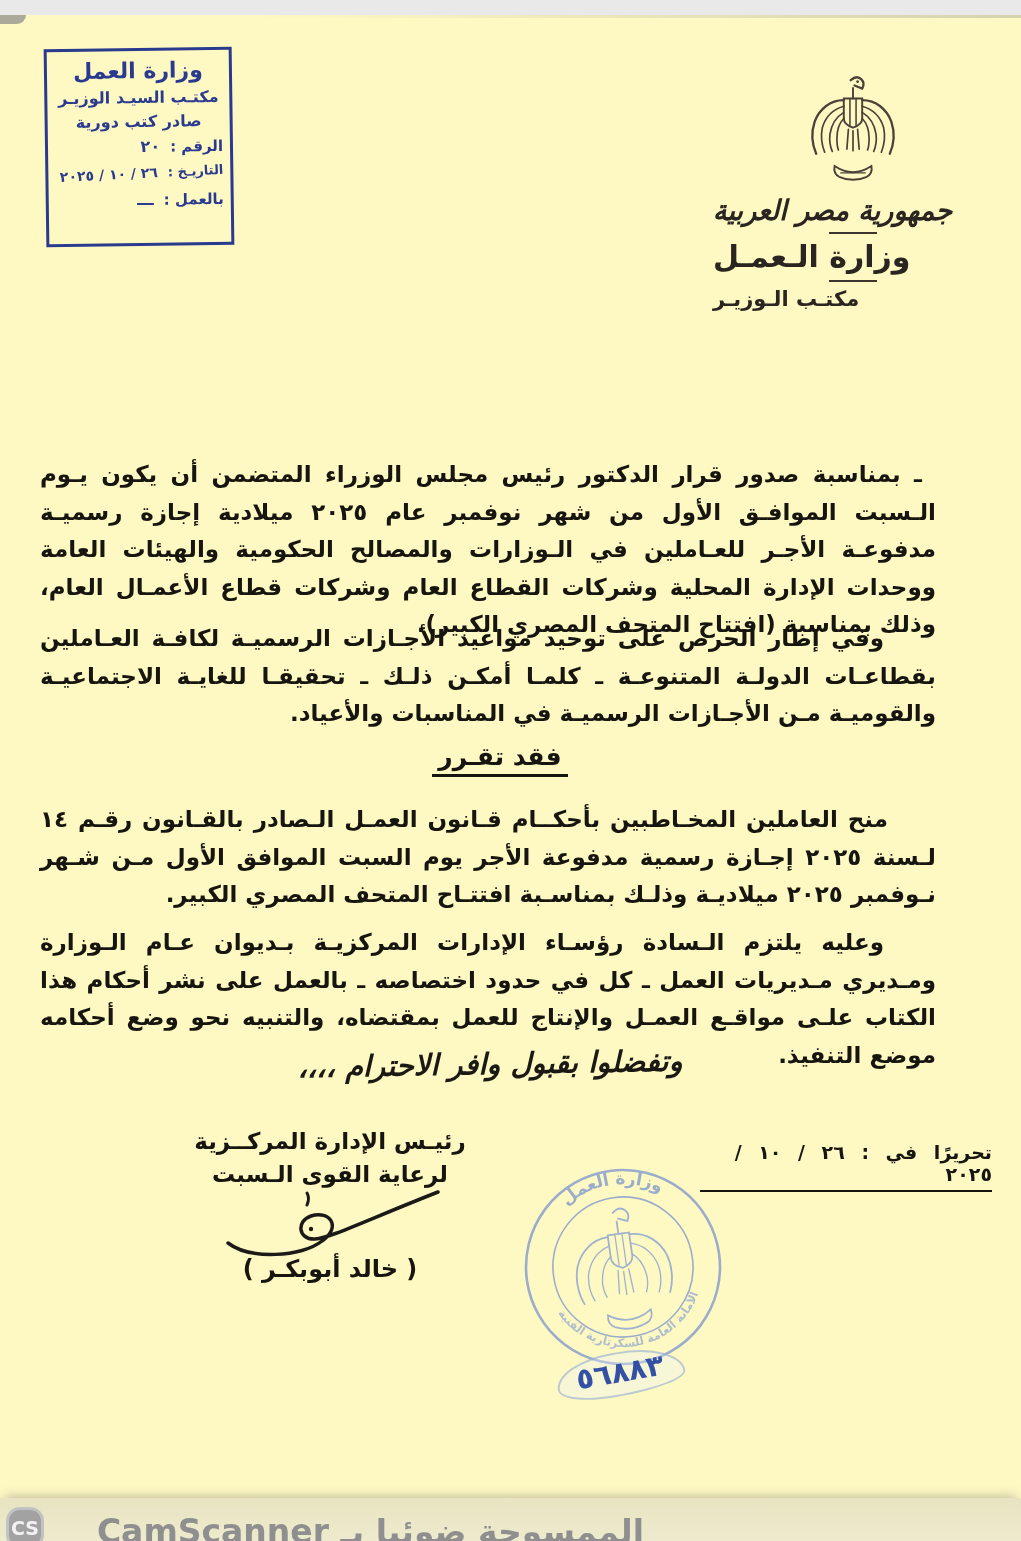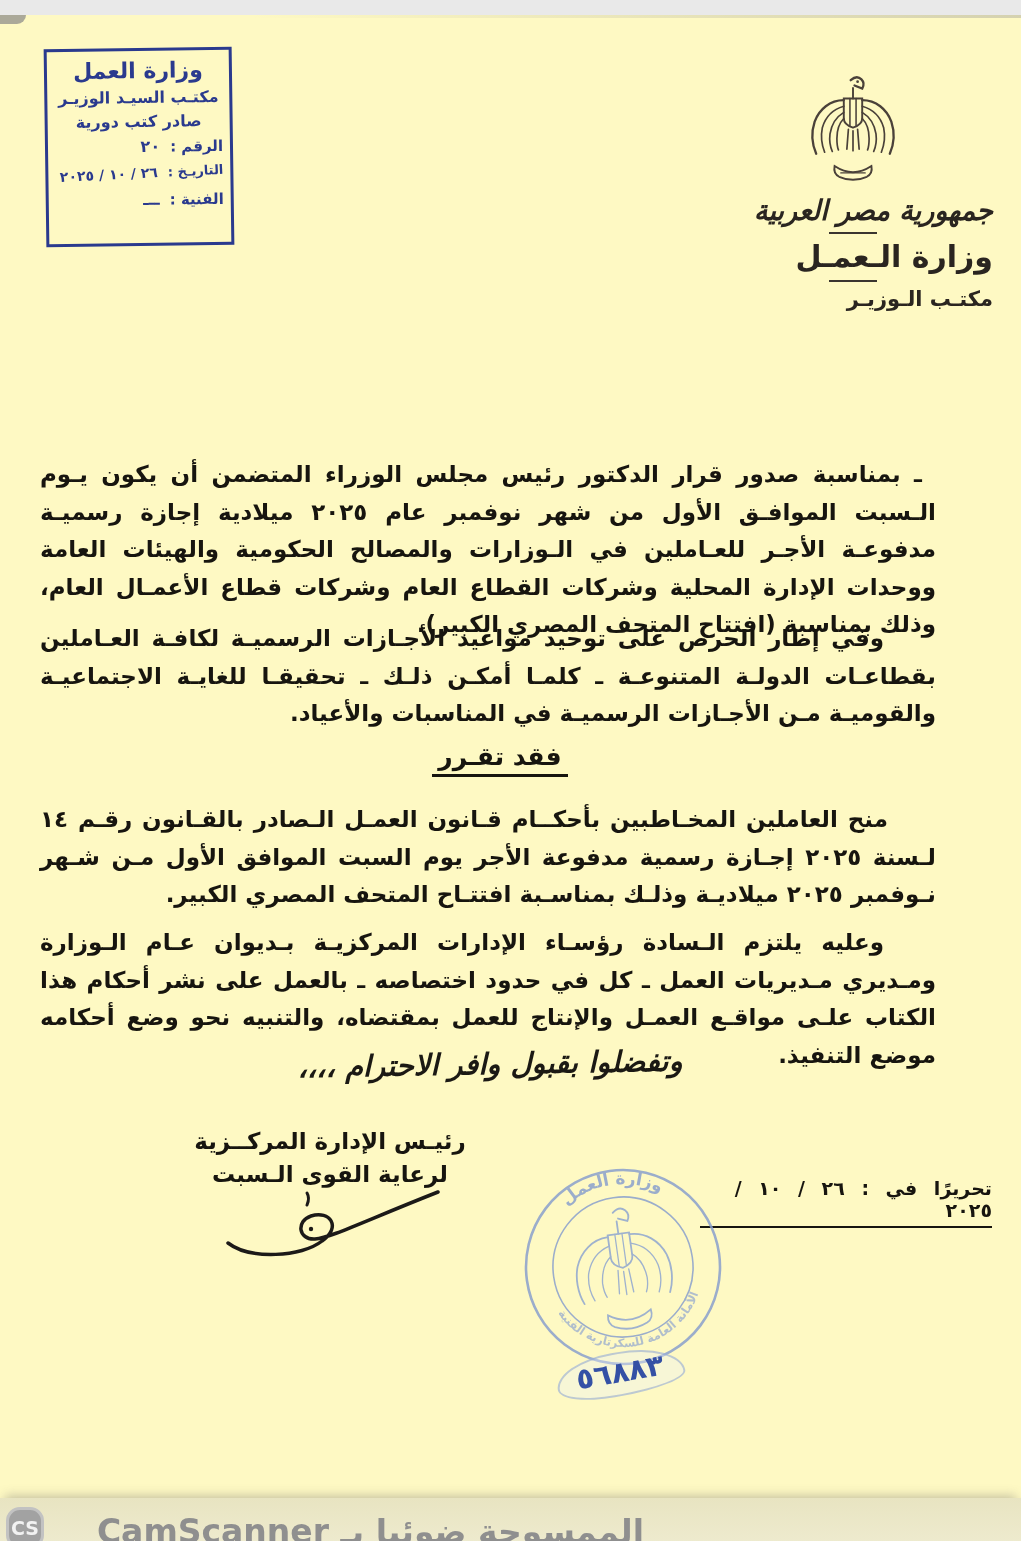--- a/index.html
+++ b/index.html
@@ -19,21 +19,21 @@
     padding:6px 5px 4px;font-weight:bold;text-align:center;
   }
   .office-stamp .l1{font-size:22px;line-height:28px;}
   .office-stamp .l2{font-size:16px;line-height:25px;}
   .office-stamp .l3{font-size:16px;line-height:24px;}
   .stamp-row{display:flex;align-items:baseline;gap:10px;font-size:15px;line-height:26px;text-align:right;padding-right:2px;}
   .stamp-row .val{font-size:16px;}
   .row-date{transform:rotate(-2deg);font-size:13px;}
   .row-date .val{font-size:14px;letter-spacing:1px;}
   
-  .hdr{position:absolute;left:713px;top:56px;width:280px;text-align:right;color:#2a2520;}
+  .hdr{position:absolute;left:713px;top:56px;width:280px;text-align:left;color:#2a2520;}
   .hdr .emblem{display:block;margin:0 auto;}
   .hdr .republic{font-size:27px;font-weight:bold;font-style:italic;margin-top:6px;transform:scaleY(1.04);}
   .hdr .rule{width:48px;border:0;border-top:2px solid #3a352f;margin:6px auto 5px;}
   .hdr .ministry{font-size:30px;font-weight:bold;letter-spacing:2px;}
   .hdr .office{font-size:21px;font-weight:bold;letter-spacing:2px;}
   
   .title-block{position:absolute;left:30px;top:247px;width:920px;text-align:center;color:#131109;}
   .title-block .t1{font-size:26px;font-weight:bold;}
   .title-block .t2{font-size:23px;font-weight:bold;margin-top:9px;}
   .title-block .t3{font-size:23px;font-weight:bold;margin-top:7px;}
@@ -54,21 +54,21 @@
     border-bottom:3px solid #17150f;padding:0 6px 3px;}
   .closing{position:absolute;left:30px;top:1032px;width:920px;text-align:center;
     font-size:29px;font-weight:bold;font-style:italic;transform:rotate(-1deg);color:#1b1914;}
   
   .sig{position:absolute;left:168px;top:1113px;width:324px;text-align:center;}
   .sig .s1{font-size:23px;font-weight:bold;text-align:center;}
   .sig .s2{font-size:23px;font-weight:bold;margin-top:7px;}
   .sig svg{display:block;margin:-2px auto 0;}
   .sig .name{font-size:24px;font-weight:bold;margin-top:-10px;letter-spacing:1px;}
   
-  .dateline{position:absolute;left:700px;top:1162px;width:292px;text-align:right;font-size:19px;font-weight:bold;}
+  .dateline{position:absolute;left:700px;top:1126px;width:292px;text-align:right;font-size:19px;font-weight:bold;}
   .dateline span{display:inline-block;border-bottom:2px solid #17150f;padding-bottom:5px;word-spacing:10px;}
   
   .round-stamp{position:absolute;left:517px;top:1146px;opacity:.85;transform:rotate(-8deg);}
   .serial{
     position:absolute;left:556px;top:1337px;transform:rotate(-10deg);
     font-size:29px;font-weight:bold;color:#3450a5;letter-spacing:6px;direction:ltr;
     border:2px solid rgba(130,155,205,.5);background:rgba(235,240,248,.35);
     border-radius:48% 52% 55% 45%/65% 70% 35% 40%;padding:1px 18px 5px;
   }
   
@@ -96,21 +96,21 @@
     <div class="l3">صادر كتب دورية</div>
     <div class="stamp-row">
       <span>الرقم :</span>
       <span class="val">٢٠</span>
     </div>
     <div class="stamp-row row-date">
       <span>التاريـخ :</span>
       <span class="val">٢٦ / ١٠ / ٢٠٢٥</span>
     </div>
     <div class="stamp-row">
-      <span>الفنية :</span>
+      <span>بالعمل :</span>
       <span class="val">ـــ</span>
     </div>
   </div>
 
   <div class="hdr">
     <svg class="emblem" width="92" height="118" viewBox="0 0 120 150">
       <g fill="none" stroke="#4a4139" stroke-width="3" stroke-linecap="round">
         <path d="M57,10 q8,-7 14,-1 q5,5 1,12 l-10,-4"></path>
         <path d="M60,20 v14" stroke-width="2.5"></path>
         <path d="M48,34 h24 v26 q0,8 -12,12 q-12,-4 -12,-12 z" stroke-width="2.5"></path>
@@ -147,20 +147,21 @@
   <div class="closing">وتفضلوا بقبول وافر الاحترام ،،،،</div>
 
   <div class="sig">
     <div class="s1">رئيـس الإدارة المركــزية</div>
     <div class="s2">لرعاية القوى الـسبت</div>
     <svg width="240" height="80" viewBox="0 0 240 80">
       <path d="M18,58 C40,75 92,72 112,56 C132,42 120,25 101,31 C86,36 88,55 105,54 C120,53 152,37 228,7" stroke="#1c1a18" stroke-width="3.5" fill="none" stroke-linecap="round"></path>
       <path d="M97,20 q3,-7 0,-12" stroke="#1c1a18" stroke-width="3" fill="none" stroke-linecap="round"></path>
       <circle cx="101" cy="44" r="2.2" fill="#1c1a18"></circle>
     </svg>
+    <div class="name">( خالد أبوبكـر )</div>
   </div>
 
   <div class="dateline">
     <span>تحريرًا في : ٢٦ / ١٠ / ٢٠٢٥</span>
   </div>
 
   <svg class="round-stamp" width="212" height="212" viewBox="0 0 212 212">
     <g stroke="#8aa0cd" fill="none">
       <circle cx="106" cy="106" r="97" stroke-width="2.6"></circle>
       <circle cx="106" cy="106" r="70" stroke-width="1.6"></circle>

